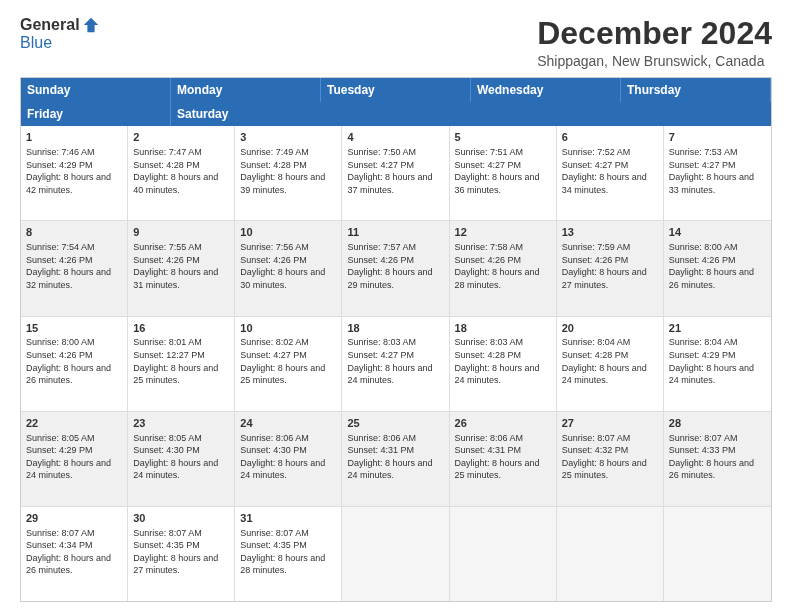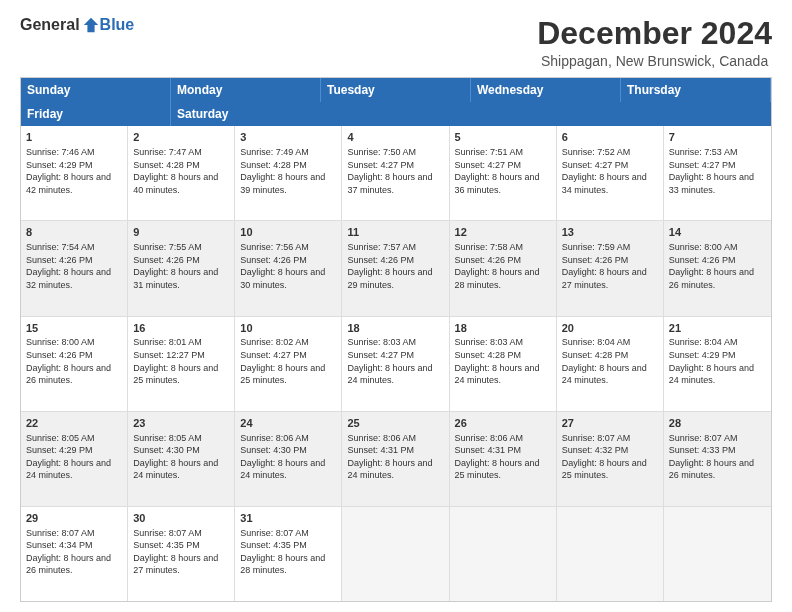--- a/index.html
+++ b/index.html
@@ -18,45 +18,45 @@
       flex-direction: column;
     }
     .header {
       display: flex;
       justify-content: space-between;
       align-items: flex-start;
       margin-bottom: 8px;
     }
     .logo {
       display: flex;
-      flex-direction: row;
+      flex-direction: column;
       align-items: flex-start;
     }
     .logo-text {
       display: flex;
       align-items: center;
       gap: 0;
     }
     .logo-general {
       font-size: 16px;
       font-weight: bold;
       color: #333;
     }
     .logo-blue {
       font-size: 16px;
-      font-weight: bold;
+      font-weight: normal;
       color: #2a6db5;
     }
     .logo-icon {
       width: 18px;
       height: 18px;
       margin-left: 2px;
     }
     .title-section {
-      text-align: center;
+      text-align: left;
     }
     .main-title {
       font-size: 32px;
       font-weight: bold;
       color: #333;
       line-height: 1.1;
     }
     .subtitle {
       font-size: 14px;
       color: #555;

